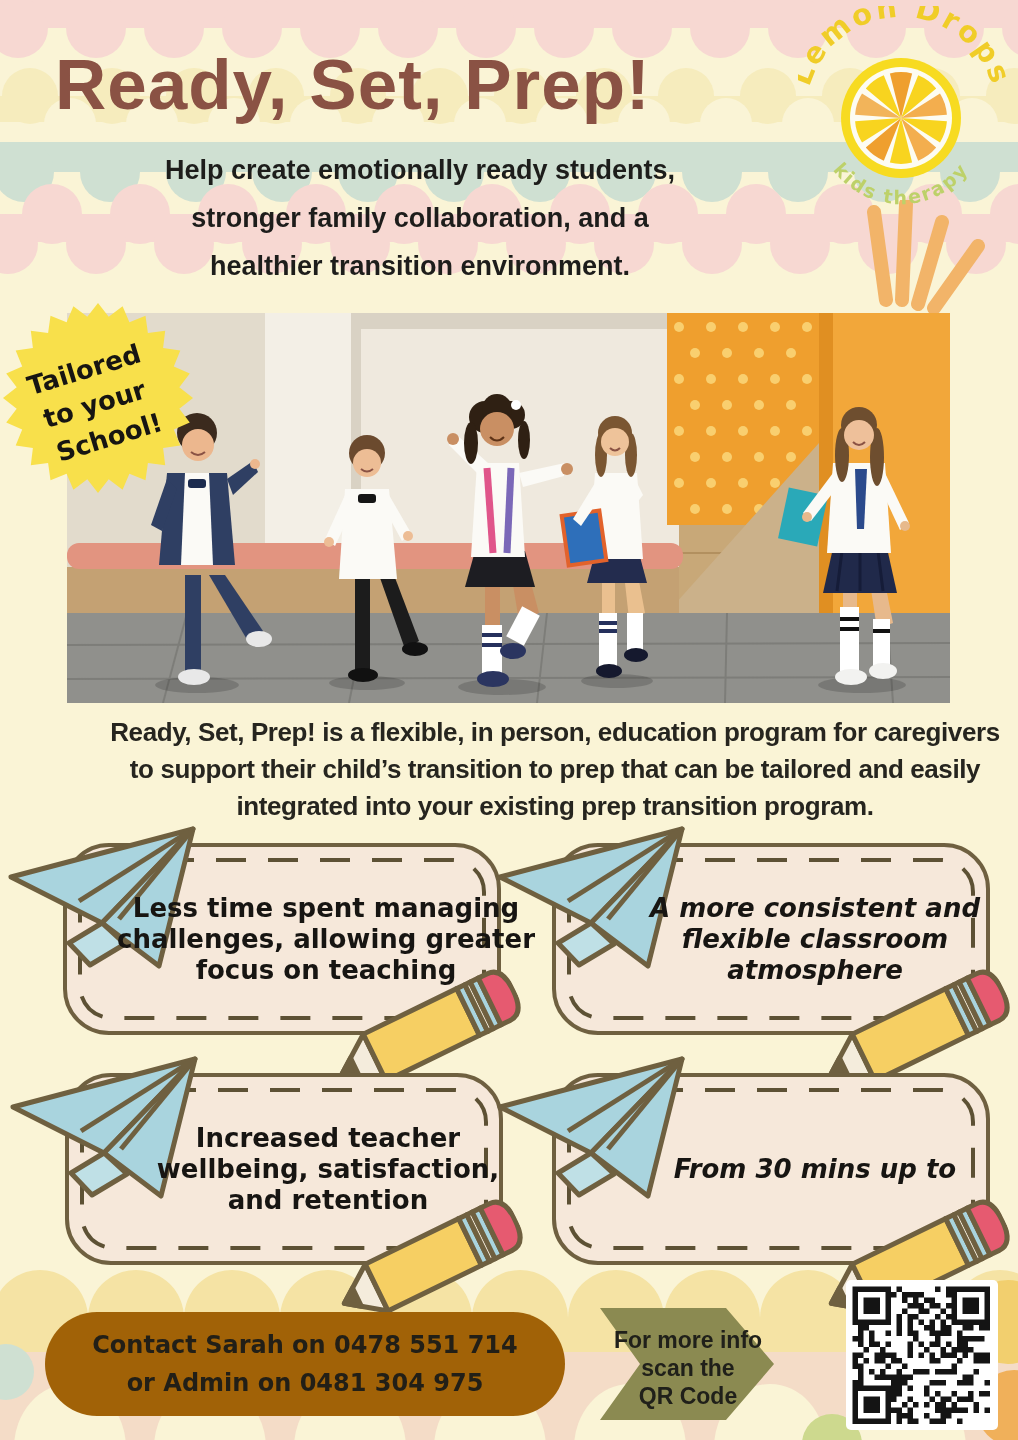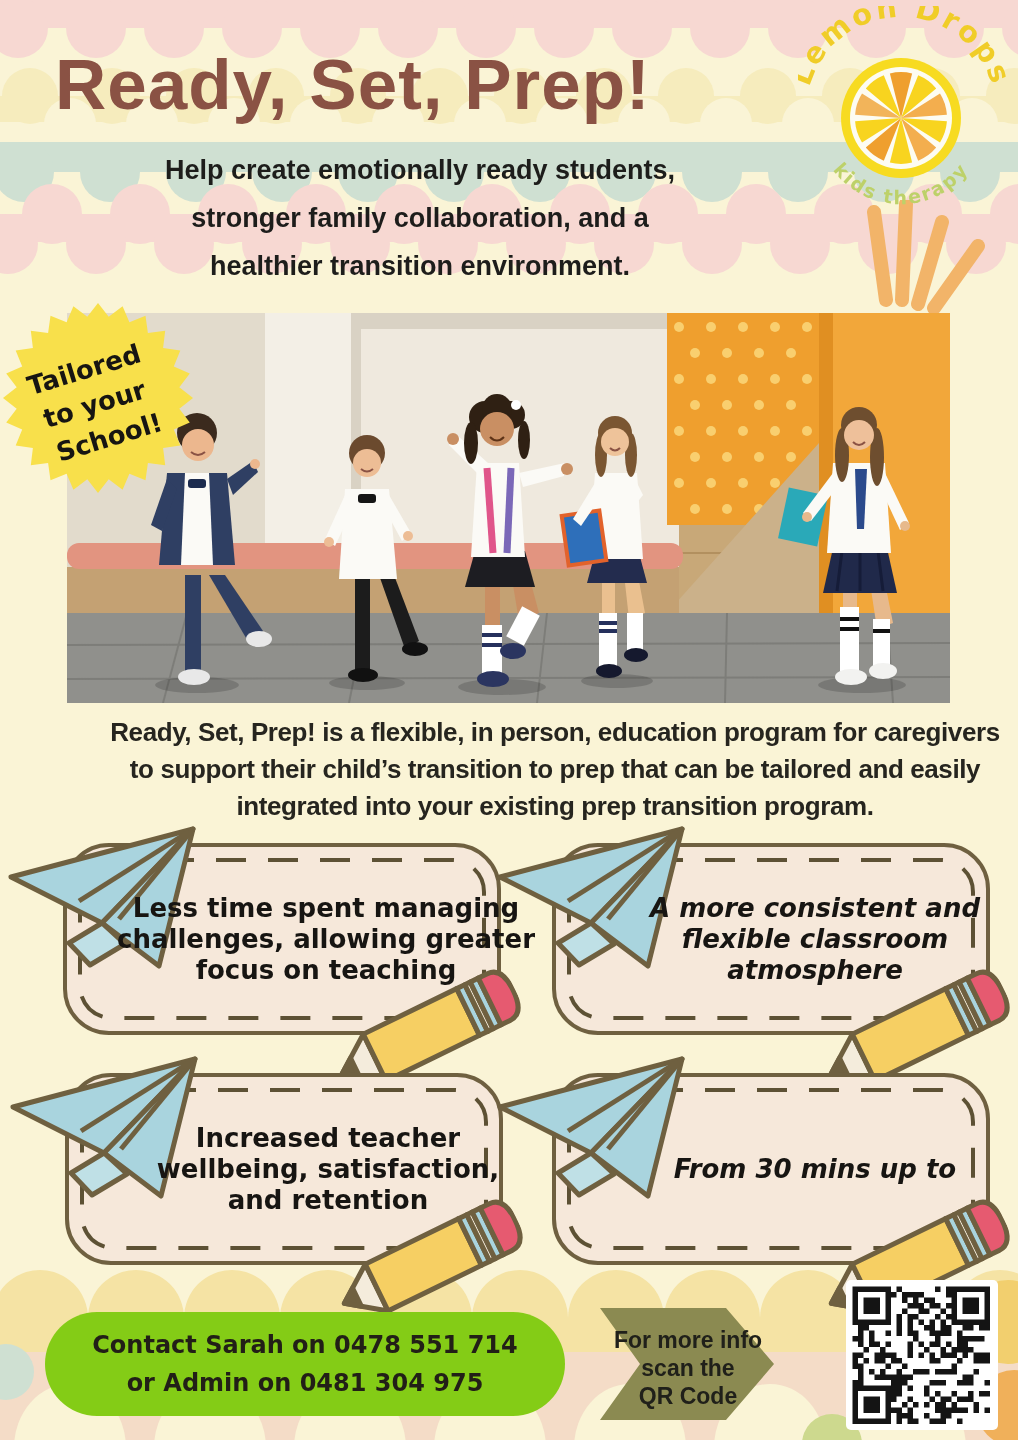--- a/index.html
+++ b/index.html
@@ -41,21 +41,21 @@
     justify-content:center;align-items:center;text-align:center;
     font-family:"DejaVu Sans",sans-serif;font-weight:700;
     font-size:26px;line-height:31px;color:#171512;
   }
   .card-text div{white-space:nowrap;}
   .pad-l{padding-left:96px;padding-right:8px;}
   .pad-s{padding-left:98px;padding-right:10px;font-style:italic;}
   
   .pill{
     left:45px;top:1312px;width:520px;height:104px;border-radius:56px;
-    background:#84cc16;display:flex;flex-direction:column;justify-content:center;
+    background:#a16207;display:flex;flex-direction:column;justify-content:center;
     align-items:center;text-align:center;z-index:2;cursor:pointer;
     font-family:"DejaVu Sans",sans-serif;font-weight:700;font-size:24px;
     line-height:38px;color:#221f17;
   }
   .pill div{white-space:nowrap;}
   .arrow{left:598px;top:1304px;width:178px;height:120px;z-index:2;}
   .arrow text{font-family:"Liberation Sans",sans-serif;font-weight:700;font-size:23px;fill:#20201a;}
   .qr{left:846px;top:1280px;width:152px;height:152px;z-index:2;}
   .bg{left:0;top:0;width:1018px;height:1440px;z-index:0;}
   .logo{left:798px;top:6px;width:208px;height:210px;z-index:2;}

